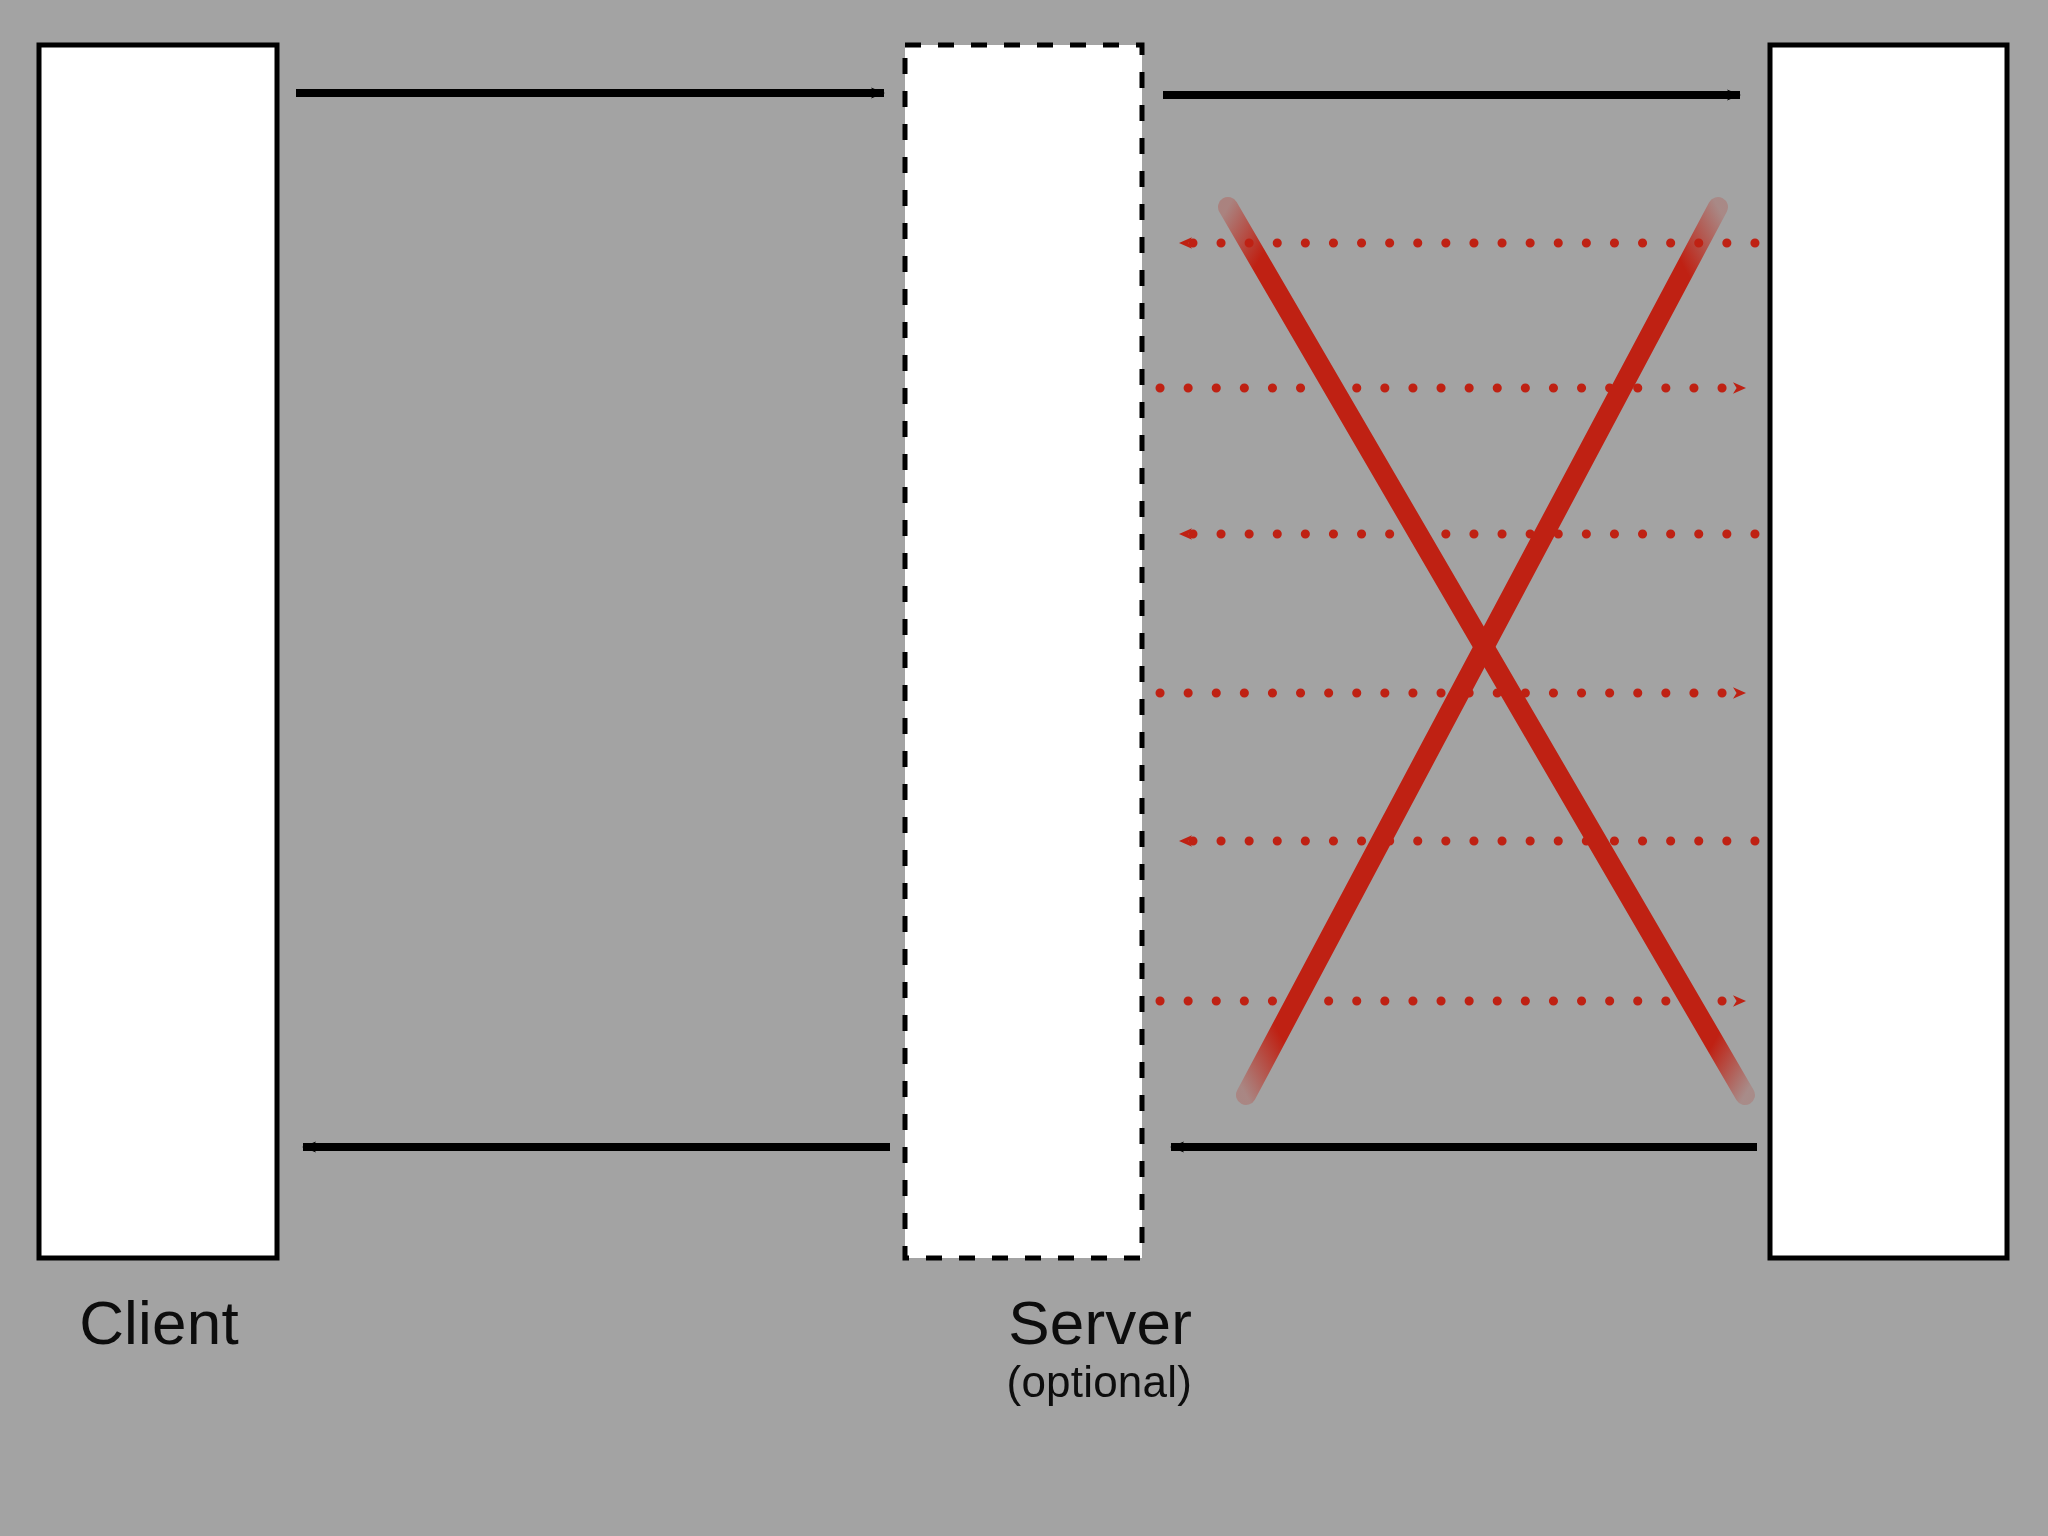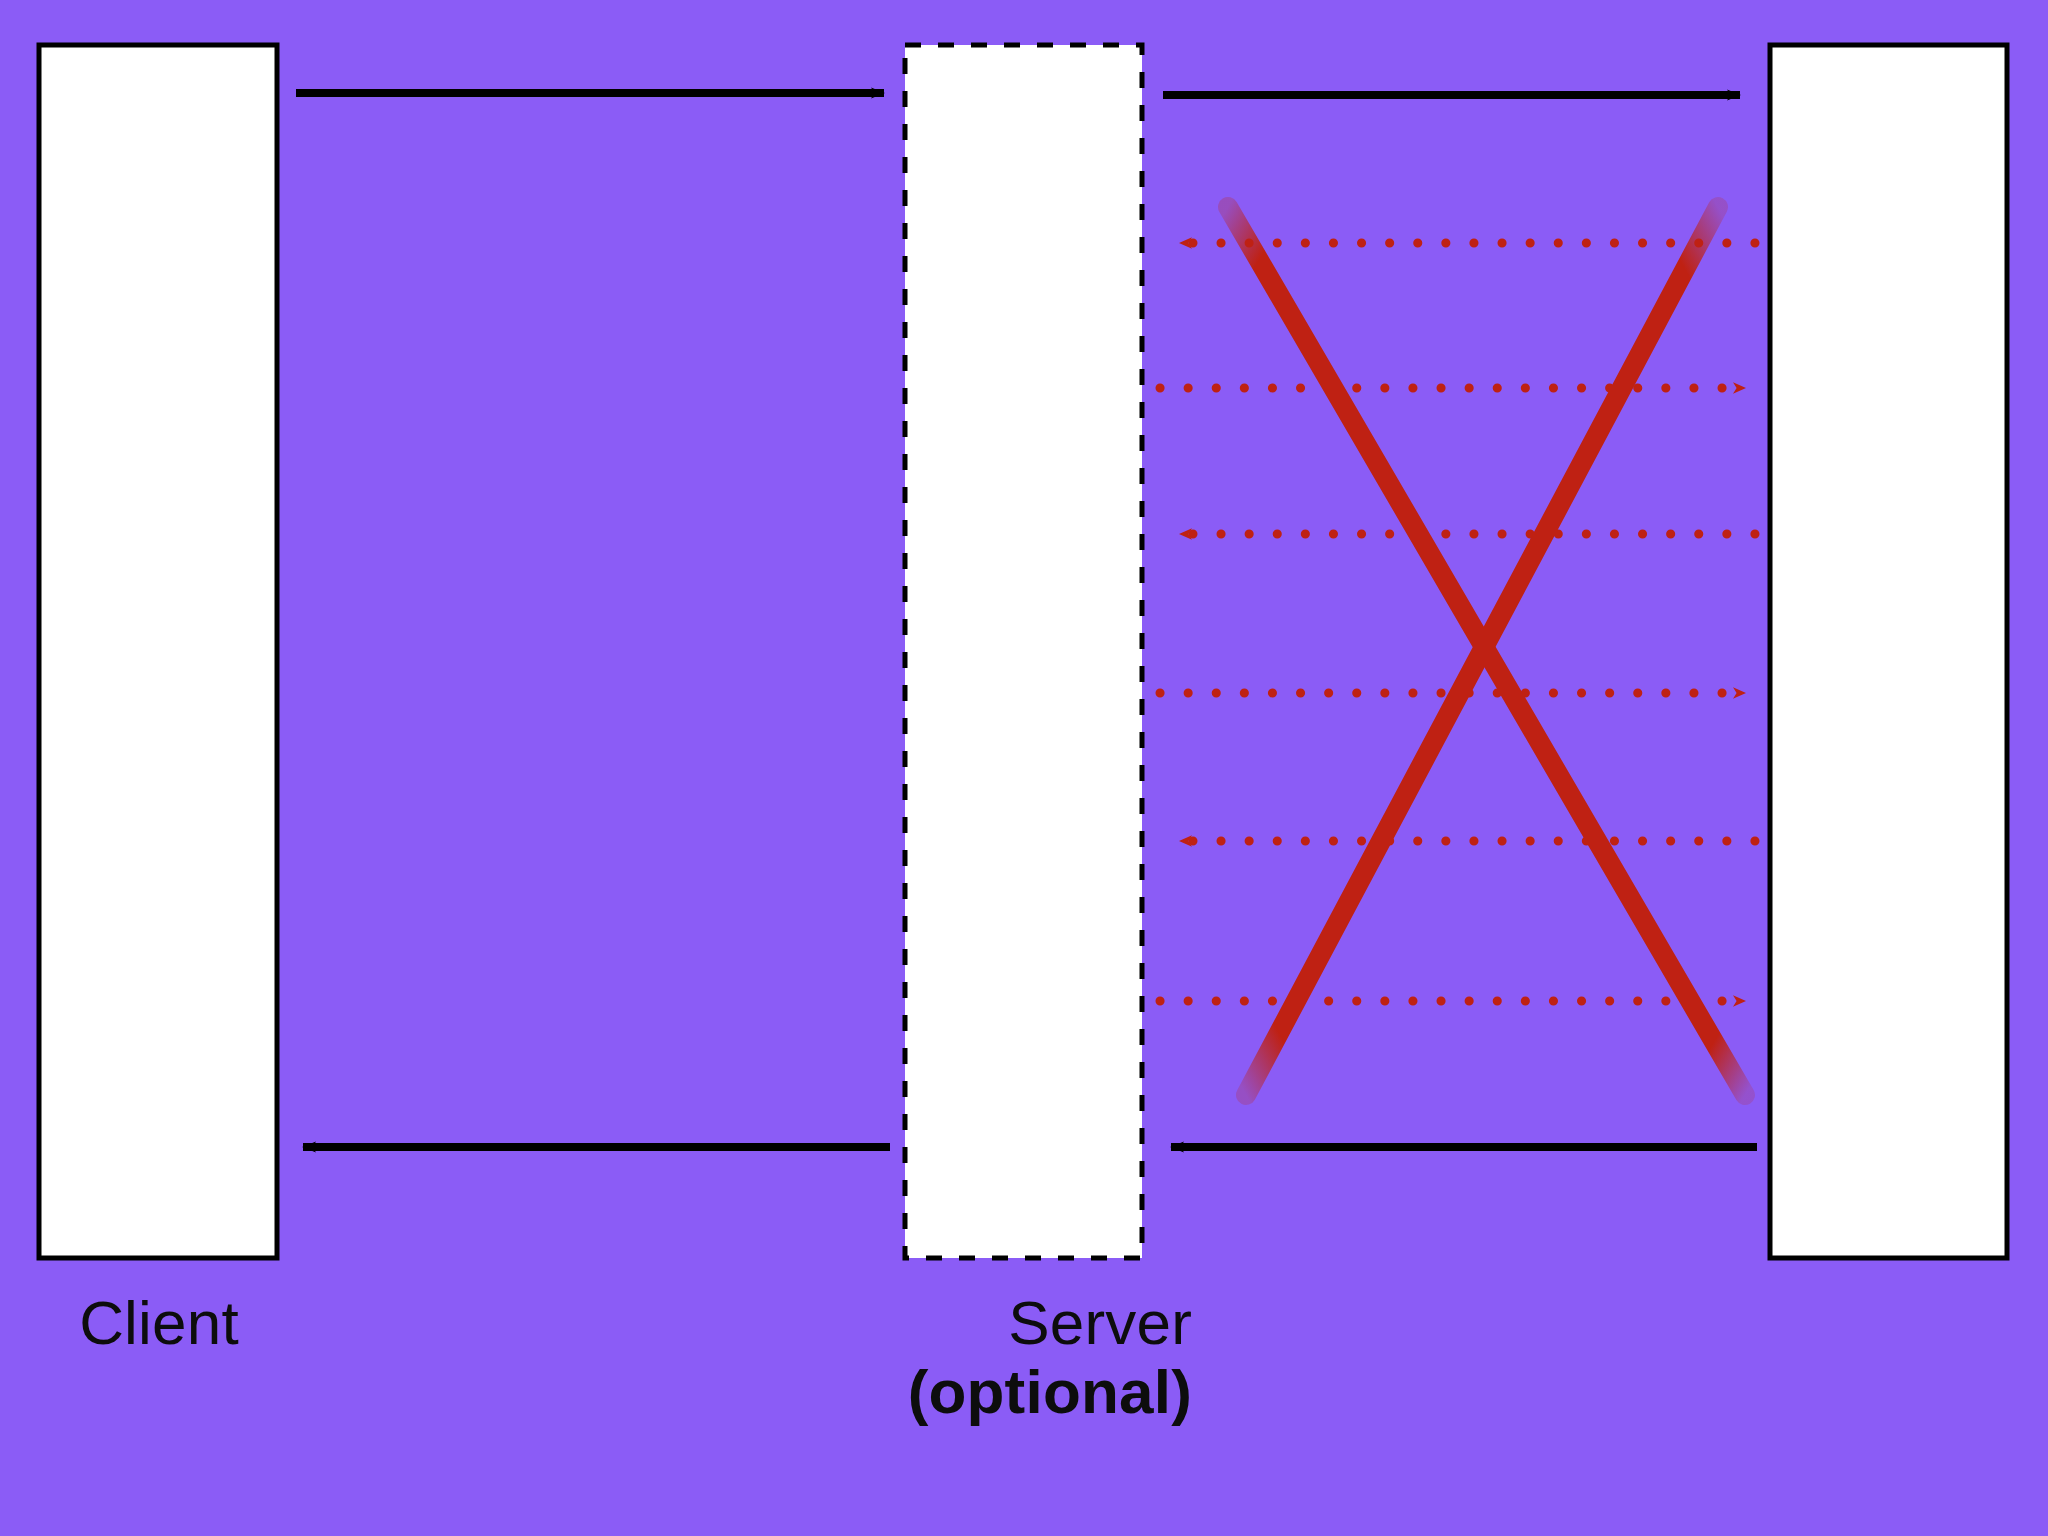--- a/index.html
+++ b/index.html
@@ -7,42 +7,42 @@
     padding: 0;
     background: #ffffff;
   }
   body {
     font-family: "Liberation Sans", sans-serif;
   }
   #stage {
     position: relative;
     width: 2048px;
     height: 1536px;
-    background: #8b5cf6;
+    background: #a3a3a3;
     overflow: hidden;
   }
   #canvas {
     position: absolute;
     left: 0;
     top: 0;
     width: 2048px;
     height: 1536px;
   }
   .lane-label {
     position: absolute;
     text-align: center;
     color: #0d0d0d;
     font-family: "Liberation Sans", sans-serif;
     font-weight: 400;
     line-height: 1.12;
     letter-spacing: 0.2px;
     white-space: nowrap;
   }
   .lane-label .l1 { display: block; font-size: 62px; }
-  .lane-label .l2 { display: block; font-size: 62px; font-weight: bold; }
+  .lane-label .l2 { display: block; font-size: 44px; }
 
   #label-client   { left: 0px;    top: 1288px; width: 318px; }
   #label-server   { left: 856px;  top: 1288px; width: 336px; text-align: right; }
   #label-db       { left: 1724px; top: 1288px; width: 324px; }
 </style>
 </head>
 <body>
 
 <div id="stage">
 

